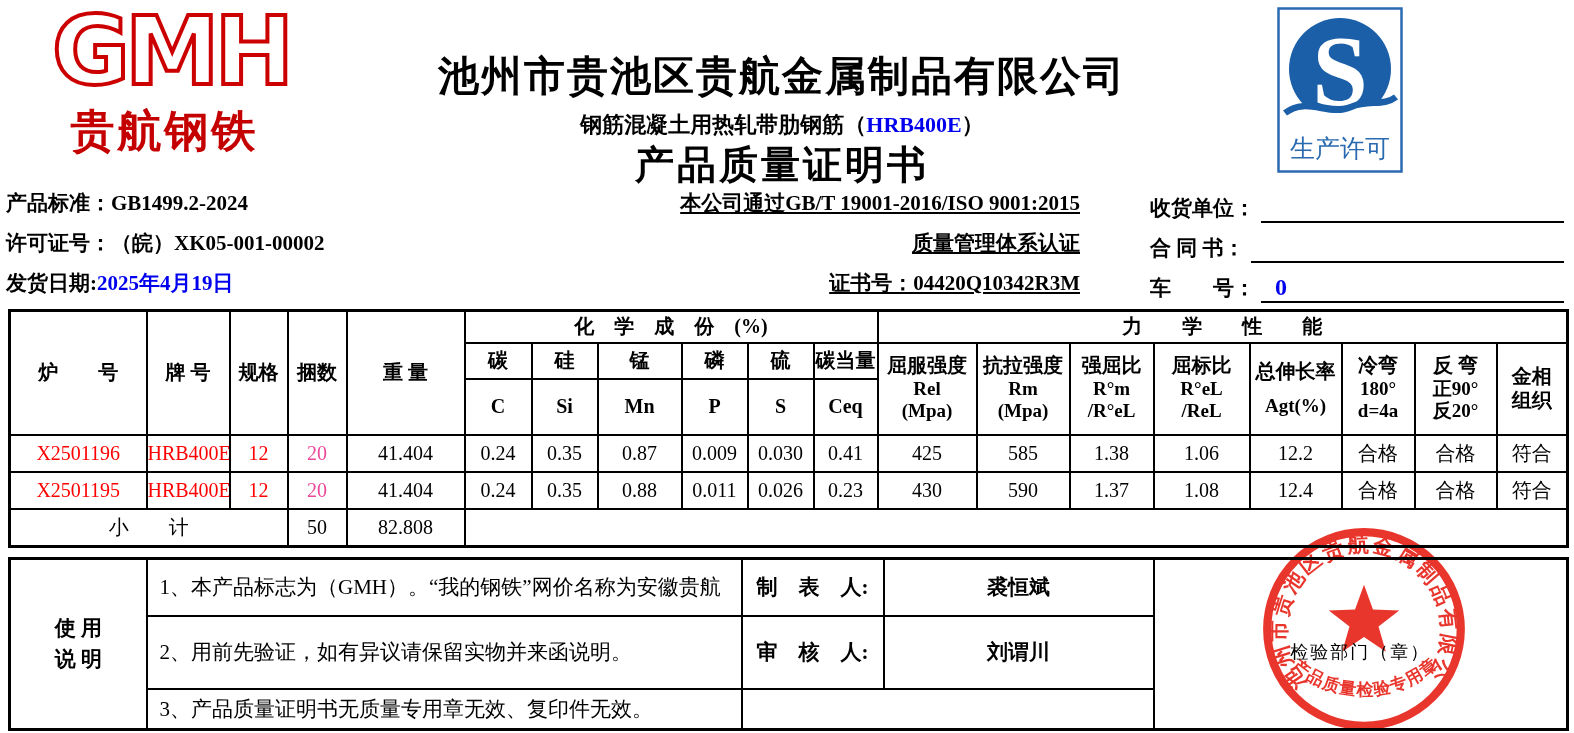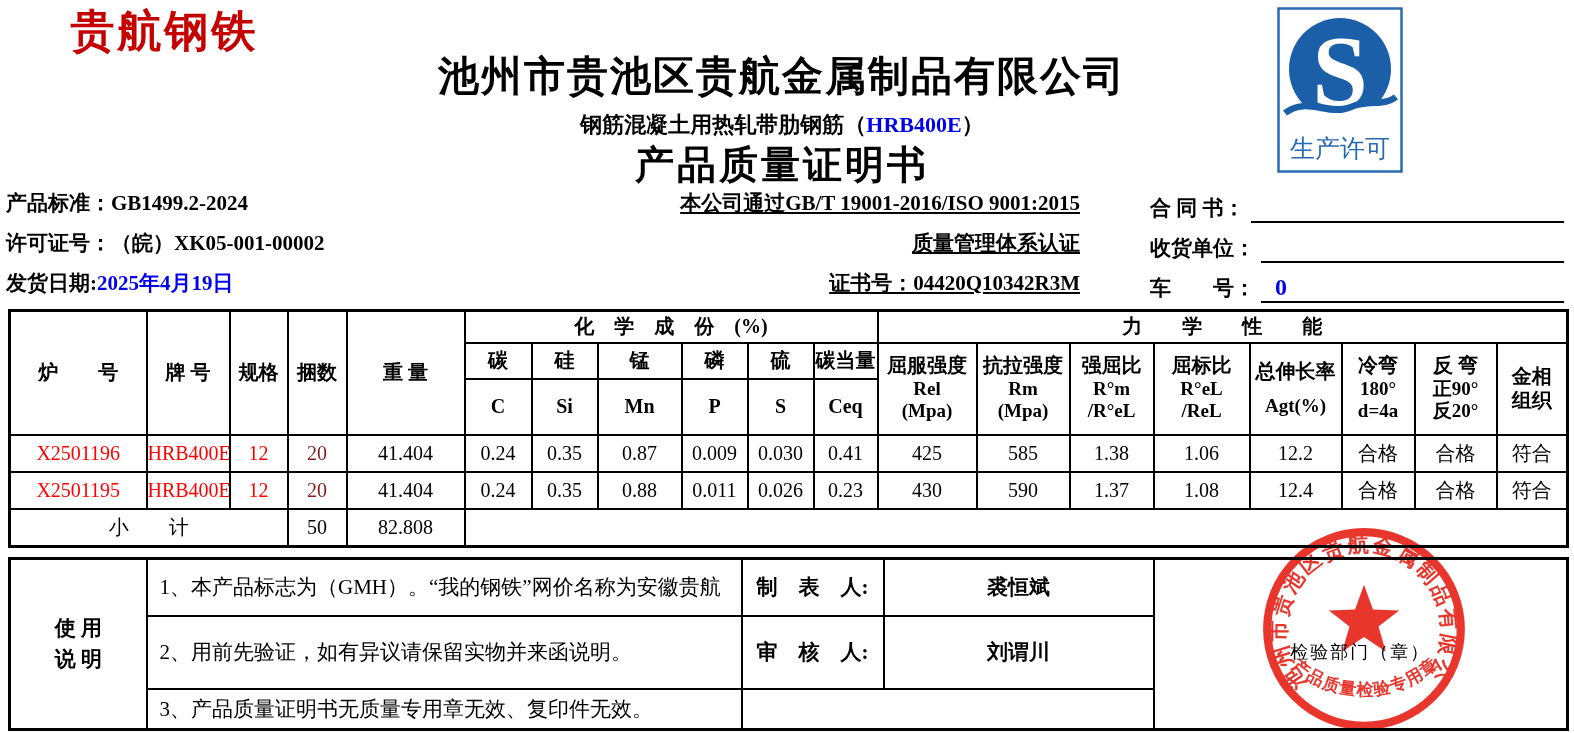--- a/index.html
+++ b/index.html
@@ -45,21 +45,21 @@
   .main-table { top:309px; }
   .bottom-table { top:557px; height:173px; }
 
   .main-table th { font-size:20px; font-weight:bold; }
   .main-table td { font-size:20px; font-weight:normal; }
   .group-h { font-size:21px; }
   .mline { display:block; line-height:1.18; font-size:19px; }
   .mline.first { font-size:20px; }
   .mgap { display:block; height:12px; }
   .red  { color:#ff0000; font-weight:bold; }
-  .blue { color:#7f1d1d; font-weight:bold; }
+  .blue { color:#ec4899; font-weight:bold; }
   .bk   { font-weight:bold; }
   .subtotal-label { font-size:22px; font-weight:bold; }
 
   .bottom-table td { font-size:21px; }
   .usage-cell { font-size:23px; font-weight:bold; }
   .usage-cell span { display:block; line-height:1.5; }
   .note-cell { text-align:left !important; padding-left:12px !important; }
   .slabel-cell { text-align:left !important; padding-left:14px !important; font-weight:bold; }
   .sname-cell { font-weight:bold; }
   .stamp-cell { position:relative; }
@@ -67,20 +67,21 @@
 
   
   .stamp { position:absolute; left:1261px; top:524px; mix-blend-mode:multiply; opacity:.93; }
 </style>
 </head>
 <body>
 
 <div class="page">
 
   <div class="logo-block">
+    <div class="gmh">GMH</div>
     <div class="gmh-name">贵航钢铁</div>
   </div>
 
   <div class="title-block">
     <div class="company">池州市贵池区贵航金属制品有限公司</div>
     <div class="subtitle"><span>钢筋混凝土用热轧带肋钢筋（</span><span class="grade">HRB400E</span><span>）</span></div>
     <div class="doc-title">产品质量证明书</div>
   </div>
 
   <svg class="qs-badge" width="126" height="166" viewBox="0 0 126 166">
@@ -102,25 +103,25 @@
   </div>
 
   <div class="info-center">
     <div class="info-line">本公司通过GB/T 19001-2016/ISO 9001:2015</div>
     <div class="info-line">质量管理体系认证</div>
     <div class="info-line">证书号：04420Q10342R3M</div>
   </div>
 
   <div class="info-right">
     <div class="iright-line">
-      <span class="lab">合 同 书：</span>
+      <span class="lab">收货单位：</span>
       <span class="uline"></span>
     </div>
     <div class="iright-line">
-      <span class="lab">收货单位：</span>
+      <span class="lab">合 同 书：</span>
       <span class="uline"></span>
     </div>
     <div class="iright-line">
       <span class="lab">车　　号：</span>
       <span class="uline">0</span>
     </div>
   </div>
 
   <table class="doc-table main-table">
     <colgroup>

